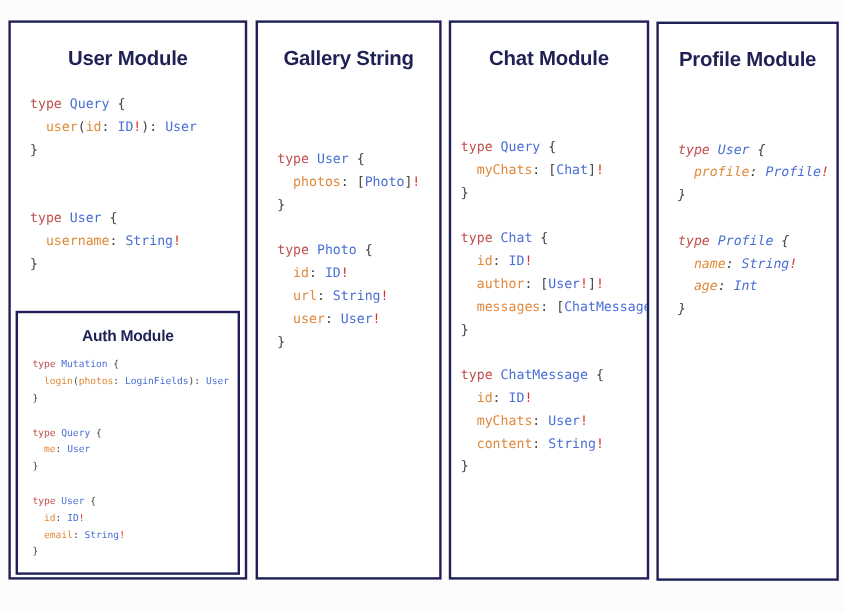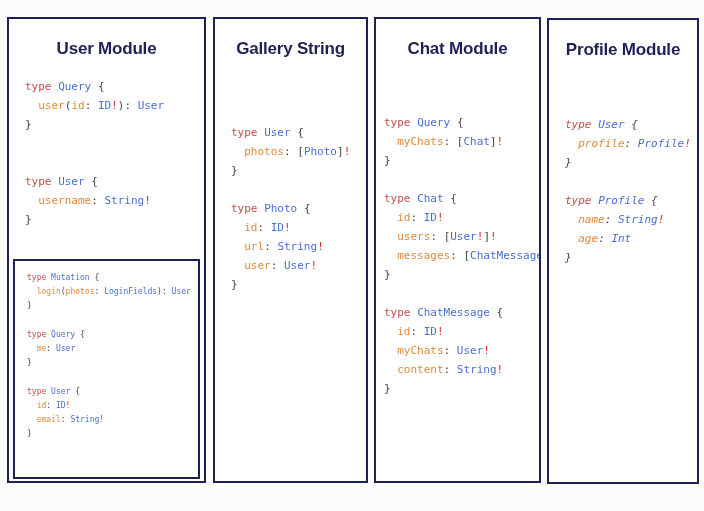--- a/index.html
+++ b/index.html
@@ -110,20 +110,21 @@
     <pre class="code" id="code-user"><span class="k">type</span> <span class="tn">Query</span> <span class="p">{</span>
   <span class="fn">user</span><span class="p">(</span><span class="fn">id</span><span class="p">:</span> <span class="tn">ID</span><span class="bang">!</span><span class="p">)</span><span class="p">:</span> <span class="tn">User</span>
 <span class="p">}</span>
 
 
 <span class="k">type</span> <span class="tn">User</span> <span class="p">{</span>
   <span class="fn">username</span><span class="p">:</span> <span class="tn">String</span><span class="bang">!</span>
 <span class="p">}</span></pre>
 
     <div id="panel-auth">
+      <div class="panel-title">Auth Module</div>
       <pre class="code small" id="code-auth"><span class="k">type</span> <span class="tn">Mutation</span> <span class="p">{</span>
   <span class="fn">login</span><span class="p">(</span><span class="fn">photos</span><span class="p">:</span> <span class="tn">LoginFields</span><span class="p">)</span><span class="p">:</span> <span class="tn">User</span>
 <span class="p">}</span>
 
 <span class="k">type</span> <span class="tn">Query</span> <span class="p">{</span>
   <span class="fn">me</span><span class="p">:</span> <span class="tn">User</span>
 <span class="p">}</span>
 
 <span class="k">type</span> <span class="tn">User</span> <span class="p">{</span>
   <span class="fn">id</span><span class="p">:</span> <span class="tn">ID</span><span class="bang">!</span>
@@ -146,21 +147,21 @@
   </div>
 
   <div class="panel" id="panel-chat">
     <div class="panel-title">Chat Module</div>
     <pre class="code" id="code-chat"><span class="k">type</span> <span class="tn">Query</span> <span class="p">{</span>
   <span class="fn">myChats</span><span class="p">:</span> <span class="p">[</span><span class="tn">Chat</span><span class="p">]</span><span class="bang">!</span>
 <span class="p">}</span>
 
 <span class="k">type</span> <span class="tn">Chat</span> <span class="p">{</span>
   <span class="fn">id</span><span class="p">:</span> <span class="tn">ID</span><span class="bang">!</span>
-  <span class="fn">users</span><span class="p">:</span> <span class="p">[</span><span class="tn">User</span><span class="bang">!</span><span class="p">]</span><span class="bang">!</span>
+  <span class="fn">author</span><span class="p">:</span> <span class="p">[</span><span class="tn">User</span><span class="bang">!</span><span class="p">]</span><span class="bang">!</span>
   <span class="fn">messages</span><span class="p">:</span> <span class="p">[</span><span class="tn">ChatMessage</span>
 <span class="p">}</span>
 
 <span class="k">type</span> <span class="tn">ChatMessage</span> <span class="p">{</span>
   <span class="fn">id</span><span class="p">:</span> <span class="tn">ID</span><span class="bang">!</span>
   <span class="fn">myChats</span><span class="p">:</span> <span class="tn">User</span><span class="bang">!</span>
   <span class="fn">content</span><span class="p">:</span> <span class="tn">String</span><span class="bang">!</span>
 <span class="p">}</span></pre>
   </div>
 

